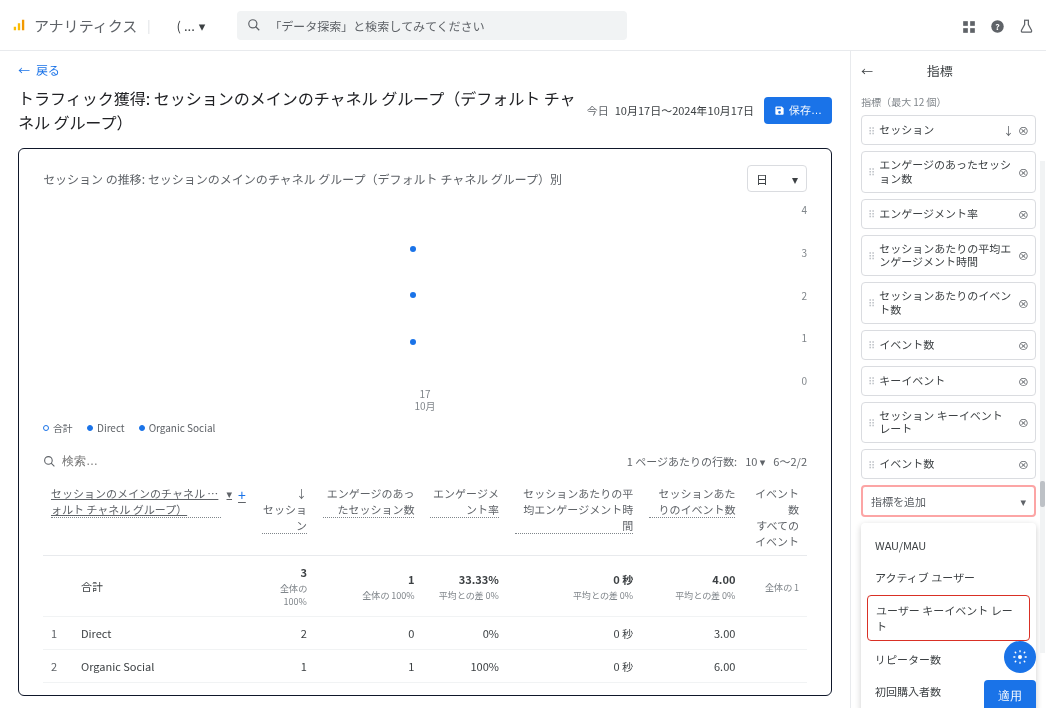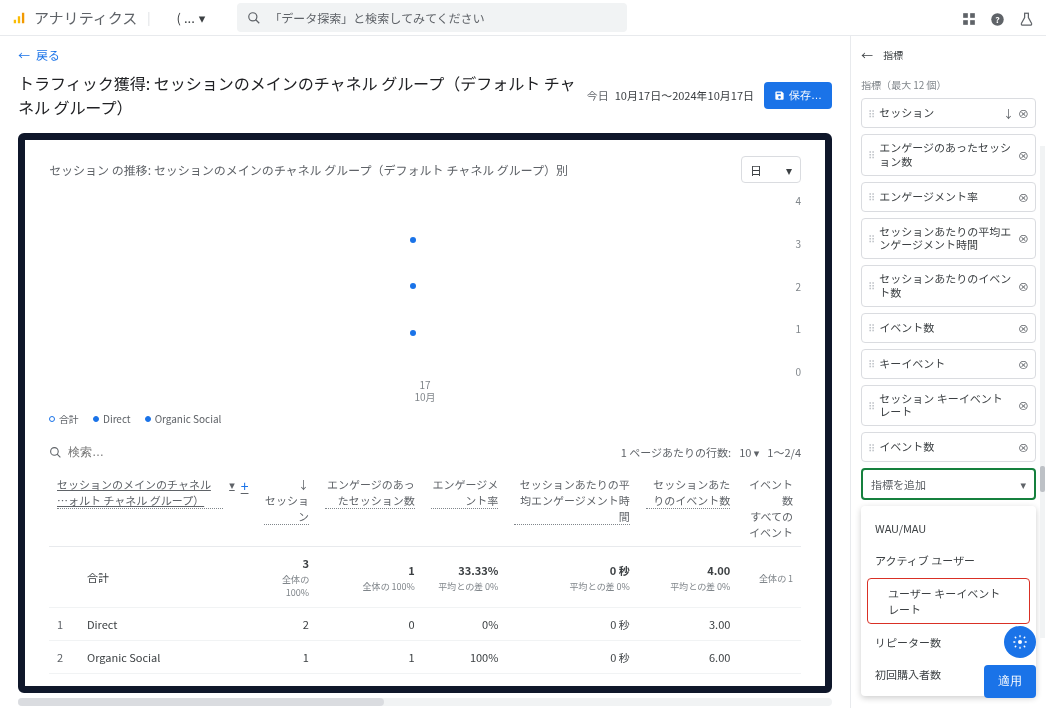--- a/index.html
+++ b/index.html
@@ -1,36 +1,36 @@
 <!DOCTYPE html>
 <html><head>
 <meta charset="utf-8">
 <style>
 * { box-sizing: border-box; margin: 0; padding: 0; }
 body { font-family: 'Noto Sans JP', Arial, sans-serif; font-size: 12px; color: #3c4043; background: #fff; width: 1046px; height: 708px; overflow: hidden; position: relative; }
-.header { display: flex; align-items: center; height: 36px; padding: 0 12px; border-bottom: 1px solid #e8eaed; gap: 10px; }
+.header { display: flex; align-items: center; height: 51px; padding: 0 12px; border-bottom: 1px solid #e8eaed; gap: 10px; }
 .logo { display: flex; align-items: center; gap: 8px; }
 .logo-icon { width: 14px; height: 14px; }
 .logo-text { font-size: 15px; color: #5f6368; }
 .acct-sel { display: flex; align-items: center; gap: 4px; font-size: 13px; padding: 4px 8px; cursor: pointer; margin-left: 8px; }
 .search-box { flex: 1; max-width: 390px; display: flex; align-items: center; background: #f1f3f4; border-radius: 4px; padding: 6px 10px; gap: 8px; color: #5f6368; margin-left: 14px; }
 .hdr-icons { margin-left: auto; display: flex; gap: 14px; align-items: center; color: #5f6368; }
 .hdr-icons span { cursor: pointer; }
 .svg-icon { display: inline-block; vertical-align: middle; }
 
 .main { display: flex; height: calc(100% - 36px); }
 .content { flex: 1; padding: 10px 18px; overflow: hidden; position: relative; }
 .back-link { color: #1a73e8; font-size: 12px; display: flex; align-items: center; gap: 6px; cursor: pointer; margin-bottom: 8px; }
 .title-row { display: flex; align-items: center; gap: 10px; margin-bottom: 14px; }
 .page-title { font-size: 16px; color: #202124; flex: 1; }
 .date-chip { display: flex; align-items: center; gap: 6px; font-size: 11px; }
 .date-chip .lbl { color: #5f6368; }
 .save-btn { background: #1a73e8; color: #fff; border: none; border-radius: 4px; padding: 6px 10px; font-size: 11px; cursor: pointer; display: flex; align-items: center; gap: 4px; text-align: right; }
 
-.card { border: 7px solid #0f172a; border-radius: 6px; padding: 16px 24px 12px; }
+.card { border: 1px solid #0f172a; border-radius: 6px; padding: 16px 24px 12px; }
 .card-title-row { display: flex; align-items: center; margin-bottom: 10px; }
 .card-title { font-size: 12px; color: #5f6368; flex: 1; }
 .granularity { border: 1px solid #dadce0; border-radius: 4px; padding: 4px 8px; font-size: 12px; display: flex; align-items: center; gap: 24px; cursor: pointer; }
 
 .chart-area { position: relative; height: 210px; margin: 8px 0; }
 .y-axis { position: absolute; right: 0; top: 0; bottom: 24px; width: 20px; display: flex; flex-direction: column; justify-content: space-between; font-size: 10px; color: #80868b; text-align: right; }
 .plot { position: absolute; left: 0; right: 24px; top: 0; bottom: 24px; }
 .plot .dot { position: absolute; width: 6px; height: 6px; border-radius: 50%; background: #1a73e8; transform: translate(-50%, 50%); }
 .x-label { position: absolute; bottom: 0; left: 50%; transform: translateX(-50%); font-size: 10px; color: #80868b; text-align: center; line-height: 1.2; }
 .legend { display: flex; gap: 14px; font-size: 10px; color: #5f6368; margin-top: 4px; }
@@ -53,31 +53,31 @@
 .subtxt { font-size: 9px; color: #80868b; display: block; margin-top: 2px; }
 .hdr-row th { padding-top: 4px; }
 .dim-hdr { display: flex; gap: 6px; text-decoration: underline; }
 .dim-hdr .plus { color: #1a73e8; cursor: pointer; font-size: 14px; }
 .table-scroll { position:absolute; left:18px; right:18px; bottom:2px; height:8px; background:#f1f3f4; border-radius:4px; }
 .table-scroll .thumb { position:absolute; left:0; width:45%; height:100%; background:#dadce0; border-radius:4px; }
 
 
 .side { width: 196px; border-left: 1px solid #e8eaed; display: flex; flex-direction: column; padding: 10px 10px 10px 10px; position: relative; }
 .side-head { display: flex; align-items: center; gap: 10px; margin-bottom: 14px; }
-.side-title { font-size: 10px; }
+.side-title { font-size: 13px; margin-left: 44px; }
 .side-sub { font-size: 10px; color: #80868b; margin-bottom: 6px; }
 .metric-chip { border: 1px solid #dadce0; border-radius: 4px; padding: 6px 6px; margin-bottom: 6px; display: flex; align-items: center; gap: 4px; font-size: 11px; cursor: grab; }
 .metric-chip .drag { color: #bdc1c6; font-size: 10px; }
 .metric-chip .nm { flex: 1; line-height: 1.25; }
 .metric-chip .rm { color: #5f6368; cursor: pointer; }
 .metric-chip.first .sort-arrow { font-size: 11px; color: #5f6368; }
-.add-metric { border: 2px solid #15803d; border-radius: 4px; padding: 6px 8px; display: flex; justify-content: space-between; align-items: center; font-size: 11px; color: #5f6368; cursor: pointer; margin-bottom: 4px; }
+.add-metric { border: 2px solid #fca5a5; border-radius: 4px; padding: 6px 8px; display: flex; justify-content: space-between; align-items: center; font-size: 11px; color: #5f6368; cursor: pointer; margin-bottom: 4px; }
 .dropdown { box-shadow: 0 2px 6px rgba(0,0,0,.2); border-radius: 4px; background: #fff; padding: 6px 0; font-size: 11px; margin-top: 2px; }
 .dropdown .opt { padding: 8px 14px; cursor: pointer; }
-.dropdown .opt.hl { border: 1.5px solid #d93025; border-radius: 4px; margin: 2px 6px; padding: 6px 20px; }
+.dropdown .opt.hl { border: 1.5px solid #d93025; border-radius: 4px; margin: 2px 6px; padding: 6px 8px; }
 .side-scroll { position:absolute; right:1px; top:110px; bottom:70px; width:5px; background:#f1f3f4; }
 .side-scroll .thumb { position:absolute; top:320px; width:100%; height:26px; background:#bdc1c6; border-radius:2px; }
 .apply { position: absolute; bottom: 10px; right: 10px; background: #1a73e8; color: #fff; border: none; padding: 8px 14px; border-radius: 4px; font-size: 12px; cursor: pointer; }
 .fab { position: absolute; bottom: 50px; right: 10px; width: 32px; height: 32px; border-radius: 50%; background: #1a73e8; display: flex; align-items: center; justify-content: center; color: #fff; cursor: pointer; }
 </style>
 </head>
 <body>
 
 <div class="header">
   <div class="logo">
@@ -184,21 +184,21 @@
         <div class="tbl-search">
           <svg class="svg-icon" width="13" height="13" viewBox="0 0 24 24" fill="none" stroke="#5f6368" stroke-width="2">
               <circle cx="10" cy="10" r="7"></circle>
               <line x1="15" y1="15" x2="21" y2="21"></line>
             </svg>
           <input placeholder="検索…" style="">
         </div>
         <div class="page-ctrl">
           <span>1 ページあたりの行数:</span>
           <span><span>10</span> ▾</span>
-          <span>1～2/4</span>
+          <span>6～2/2</span>
         </div>
       </div>
 
       <table class="data-table">
         <thead>
           <tr class="hdr-row">
             <th style="text-align:left;" colspan="2">
               <div class="dim-hdr">
                 <span class="dotted">セッションのメインのチャネル …ォルト チャネル グループ）</span>
                 <span>▾</span>

